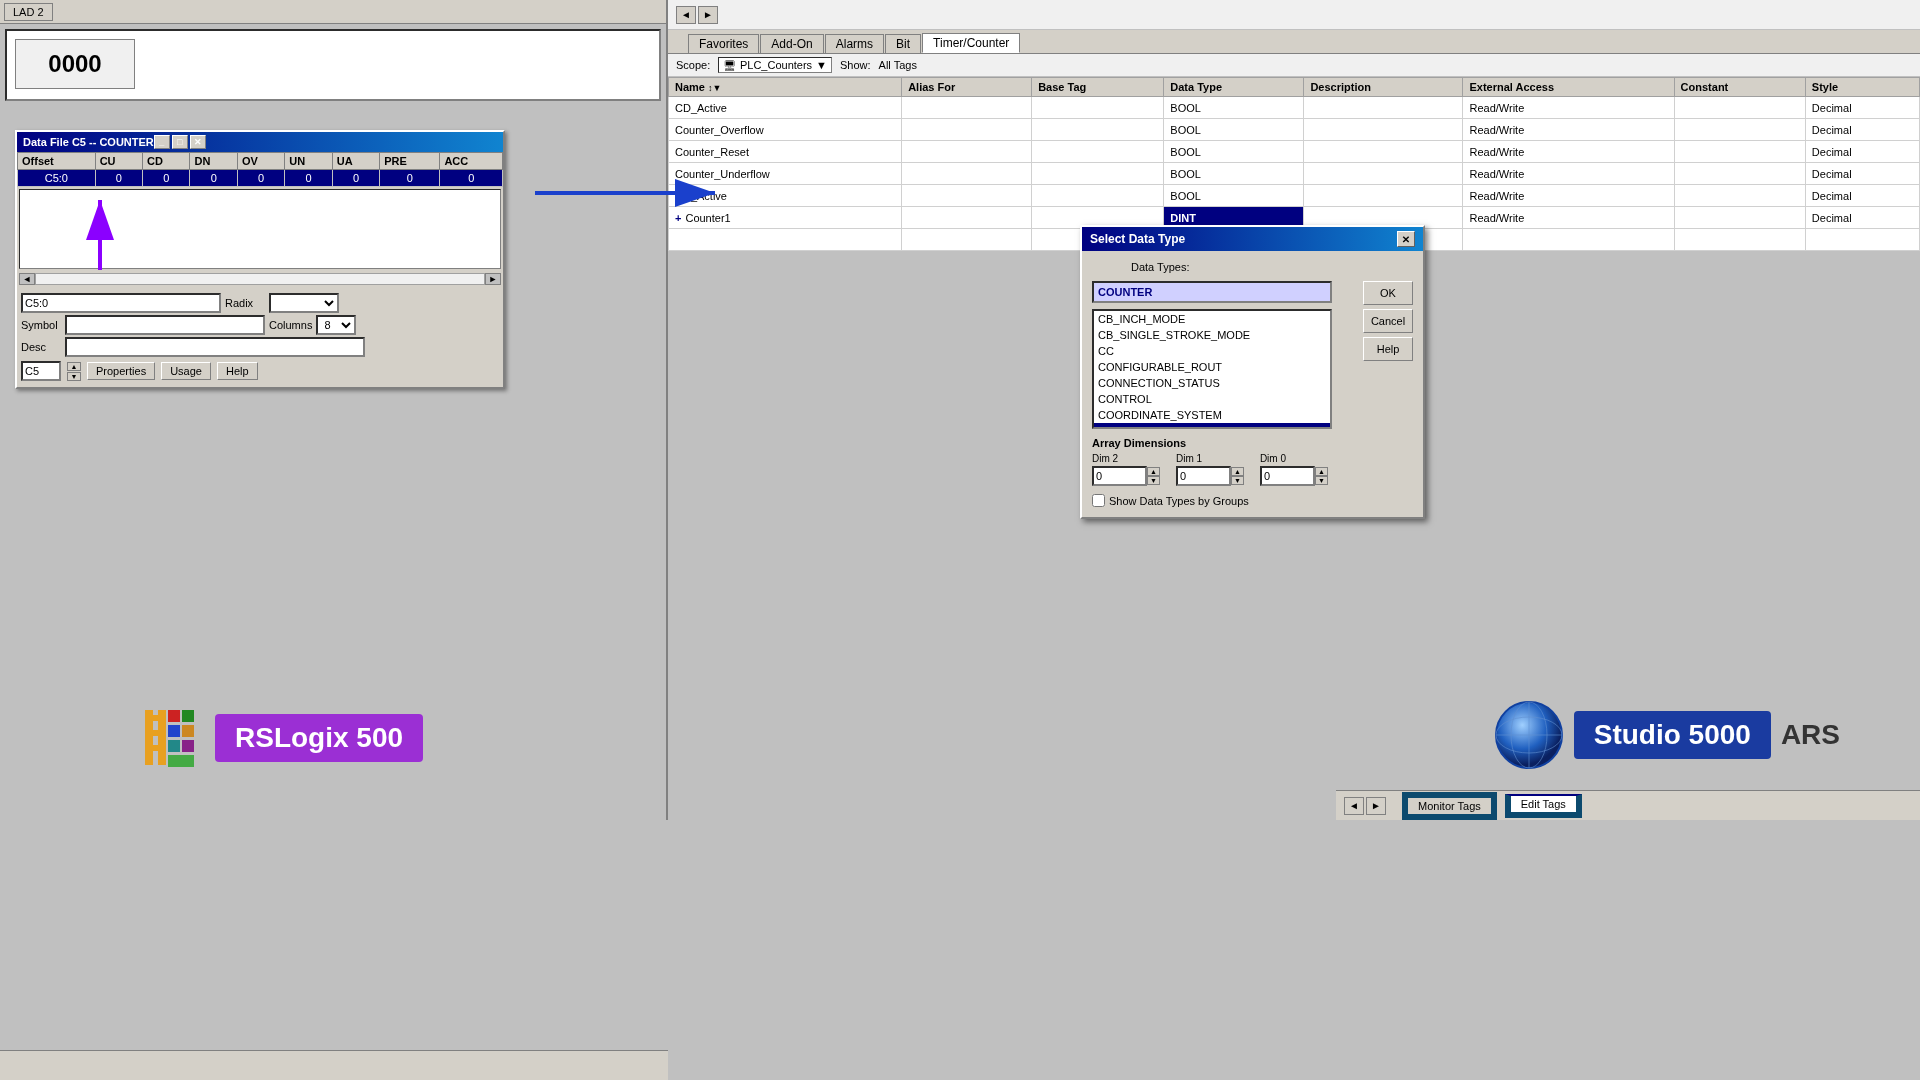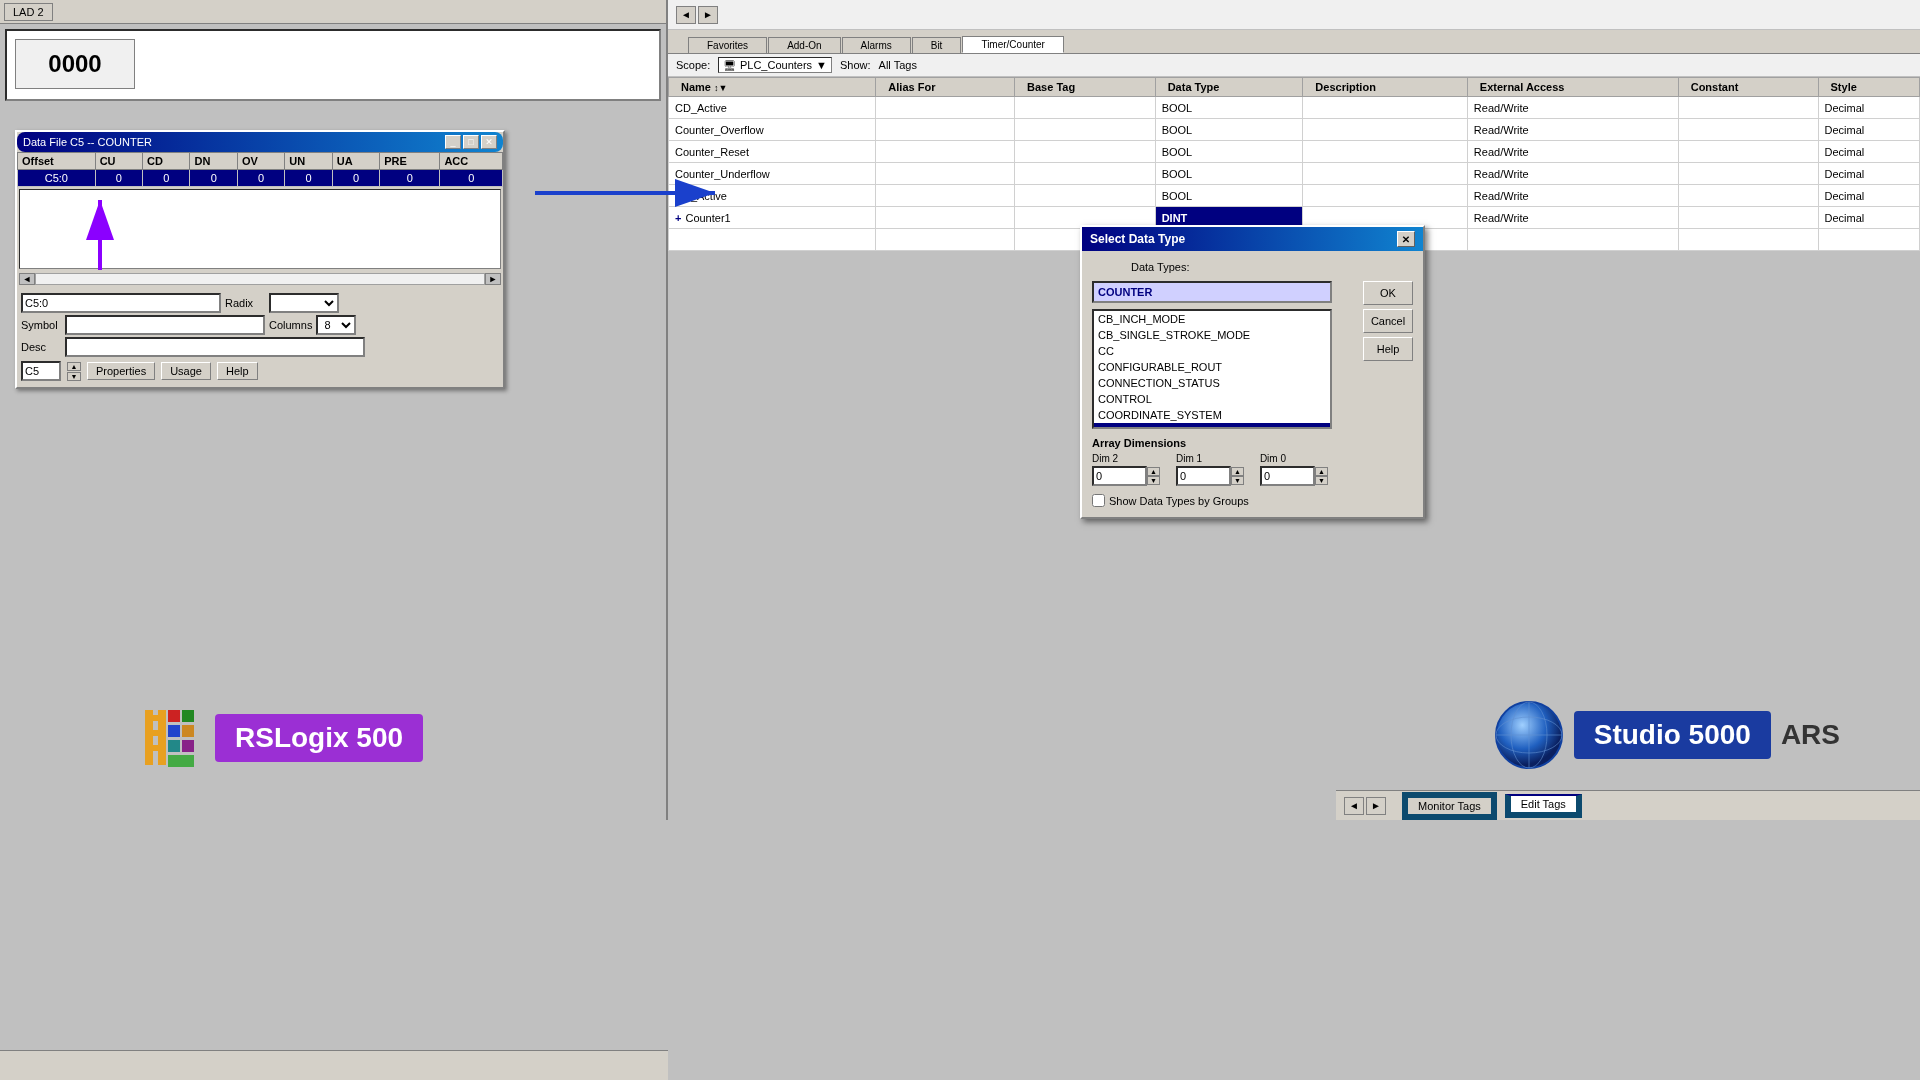--- a/index.html
+++ b/index.html
@@ -67,24 +67,23 @@
       box-shadow: 2px 2px 4px rgba(0,0,0,0.4);
       z-index: 10;
     }
 
     .window-titlebar {
       background: linear-gradient(to right, #000080, #1084d0);
       color: white;
       padding: 3px 6px;
       display: flex;
       align-items: center;
-      justify-content: space-between;
-      font-size: 11px;
-      font-weight: normal;
-      border-radius: 8px;
+      justify-content: flex-start;
+      font-size: 11px;
+      font-weight: bold;
     }
 
     .window-controls {
       display: flex;
       gap: 2px;
     }
 
     .win-btn {
       width: 16px;
       height: 14px;
@@ -180,22 +179,22 @@
     .tab-bar {
       display: flex;
       align-items: flex-end;
       height: 24px;
       background: #d4d0c8;
       border-bottom: 1px solid #808080;
       padding-left: 20px;
     }
 
     .tab-item {
-      padding: 2px 18px;
-      font-size: 10px;
+      padding: 2px 10px;
+      font-size: 12px;
       border: 1px solid #808080;
       border-bottom: none;
       background: #d4d0c8;
       cursor: pointer;
       margin-right: 1px;
     }
 
     .tab-active {
       background: #ffffff;
       border-bottom: 1px solid white;
@@ -225,21 +224,21 @@
     .tags-table {
       width: 100%;
       border-collapse: collapse;
       font-size: 11px;
       background: white;
     }
 
     .tags-table th {
       background: #d4d0c8;
       border: 1px solid #a0a0a0;
-      padding: 3px 12px;
+      padding: 3px 6px;
       text-align: left;
       font-weight: bold;
       position: sticky;
       top: 0;
     }
 
     .tags-table td {
       border: 1px solid #d0d0d0;
       padding: 2px 6px;
       height: 22px;

